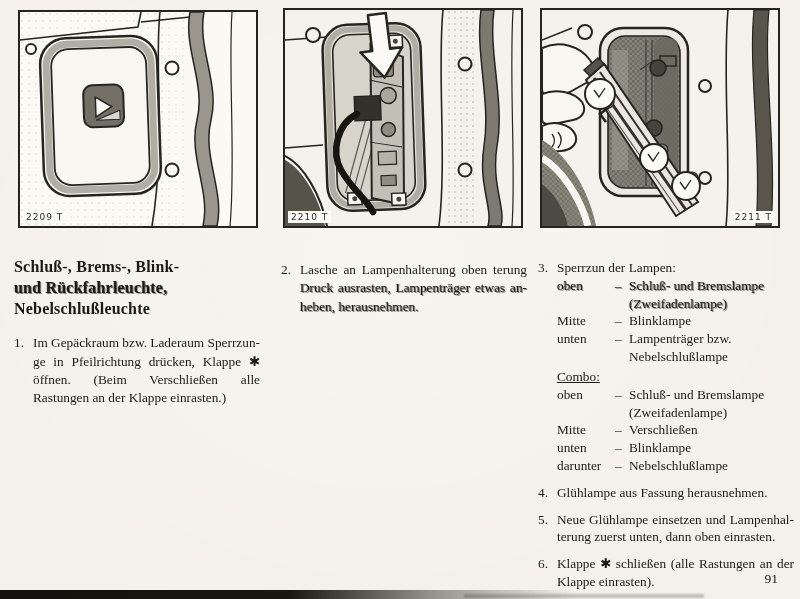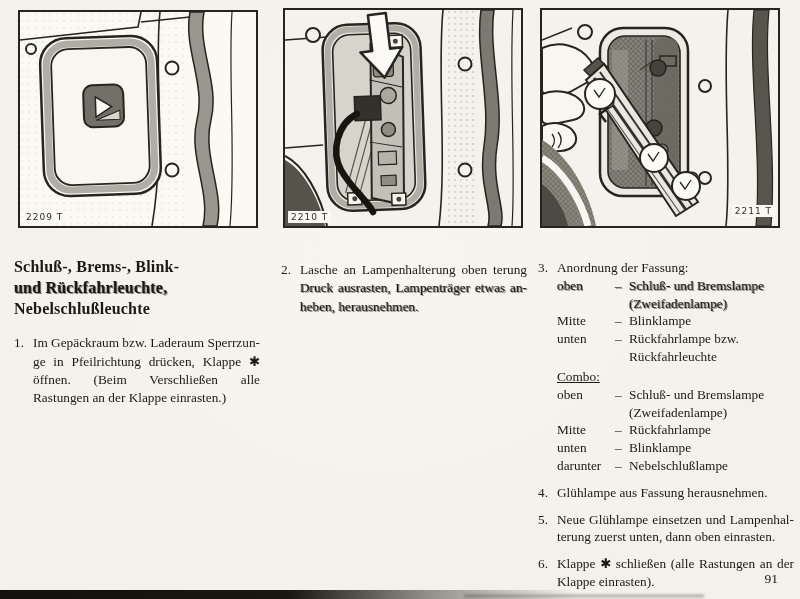--- a/index.html
+++ b/index.html
@@ -14,21 +14,21 @@
 
   
   .figure-panel{position:absolute;background:#faf9f4;border:2px solid #26241e;box-sizing:border-box;}
   #fig1{left:18px;top:10px;width:240px;height:218px;}
   #fig2{left:283px;top:8px;width:240px;height:220px;}
   #fig3{left:540px;top:8px;width:240px;height:220px;}
   .figure-panel svg{display:block;width:100%;height:100%;}
   .fig-label{position:absolute;font-family:"DejaVu Sans","Liberation Sans",sans-serif;
     font-size:9px;line-height:12px;color:#2e2c26;letter-spacing:1px;background:#faf9f4;padding:0 3px;}
   .fig-label.bl{left:3px;bottom:3px;}
-  .fig-label.br{right:3px;bottom:9px;}
+  .fig-label.br{right:3px;bottom:3px;}
 
   
   .col{position:absolute;font-size:13.3px;line-height:1.38;}
   #col-left{left:14px;top:257px;width:246px;}
   #col-mid{left:281px;top:261px;width:246px;}
   #col-right{left:538px;top:259px;width:256px;line-height:1.34;}
 
   .heading{font-size:16px;line-height:1.3;font-weight:bold;margin:0;letter-spacing:.2px;}
   .ghost{text-shadow:1px .9px 0 rgba(27,25,20,.5), -0.8px -0.4px 0 rgba(27,25,20,.28);}
 
@@ -238,49 +238,49 @@
     <div class="step" style="margin-top:0">
       <span class="step-num">2.</span>
       <span class="step-body"><span>Lasche an Lampenhalterung oben terung </span><span class="ghost">Druck ausrasten, Lampenträger etwas an­heben, herausnehmen.</span></span>
     </div>
   </div>
 
   <div class="col" id="col-right">
     <div class="step">
       <span class="step-num">3.</span>
       <span class="step-body">
-        <span style="display:block">Anordnung der Fassung:</span>
+        <span style="display:block">Sperrzun der Lampen:</span>
         <span style="display:block">
           <span class="lamp-row ghost">
             <span class="lamp-term">oben</span>
             <span class="lamp-dash">–</span>
             <span class="lamp-desc">Schluß- und Bremslampe (Zweifadenlampe)</span>
           </span>
           <span class="lamp-row">
             <span class="lamp-term">Mitte</span>
             <span class="lamp-dash">–</span>
             <span class="lamp-desc">Blinklampe</span>
           </span>
           <span class="lamp-row">
             <span class="lamp-term">unten</span>
             <span class="lamp-dash">–</span>
-            <span class="lamp-desc">Rückfahrlampe bzw. Rückfahrleuchte</span>
+            <span class="lamp-desc">Lampenträger bzw. Nebelschlußlampe</span>
           </span>
         </span>
         <span style="display:block" class="combo-label">Combo:</span>
         <span style="display:block">
           <span class="lamp-row">
             <span class="lamp-term">oben</span>
             <span class="lamp-dash">–</span>
             <span class="lamp-desc">Schluß- und Bremslampe (Zweifadenlampe)</span>
           </span>
           <span class="lamp-row">
             <span class="lamp-term">Mitte</span>
             <span class="lamp-dash">–</span>
-            <span class="lamp-desc">Rückfahrlampe</span>
+            <span class="lamp-desc">Verschließen</span>
           </span>
           <span class="lamp-row">
             <span class="lamp-term">unten</span>
             <span class="lamp-dash">–</span>
             <span class="lamp-desc">Blinklampe</span>
           </span>
           <span class="lamp-row">
             <span class="lamp-term">darunter</span>
             <span class="lamp-dash">–</span>
             <span class="lamp-desc">Nebelschlußlampe</span>

